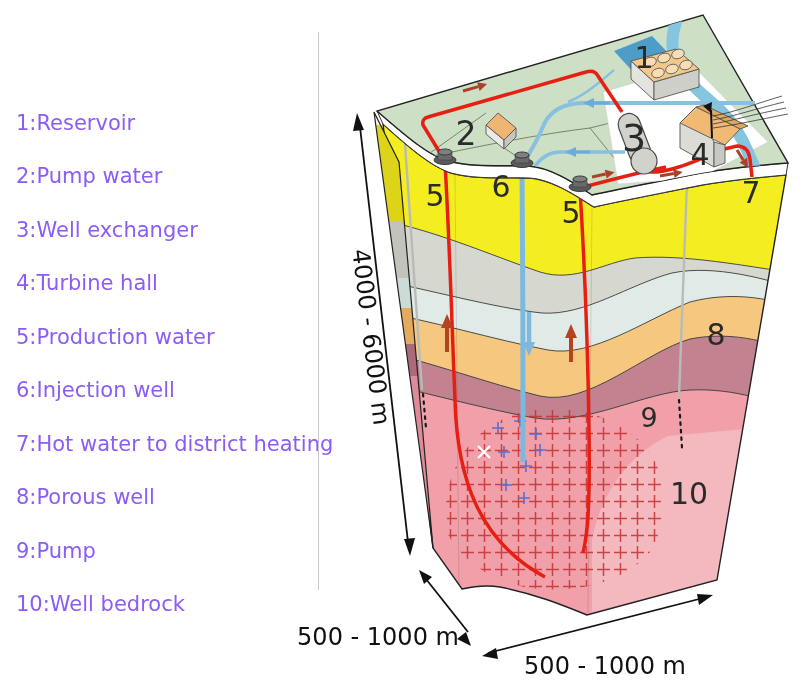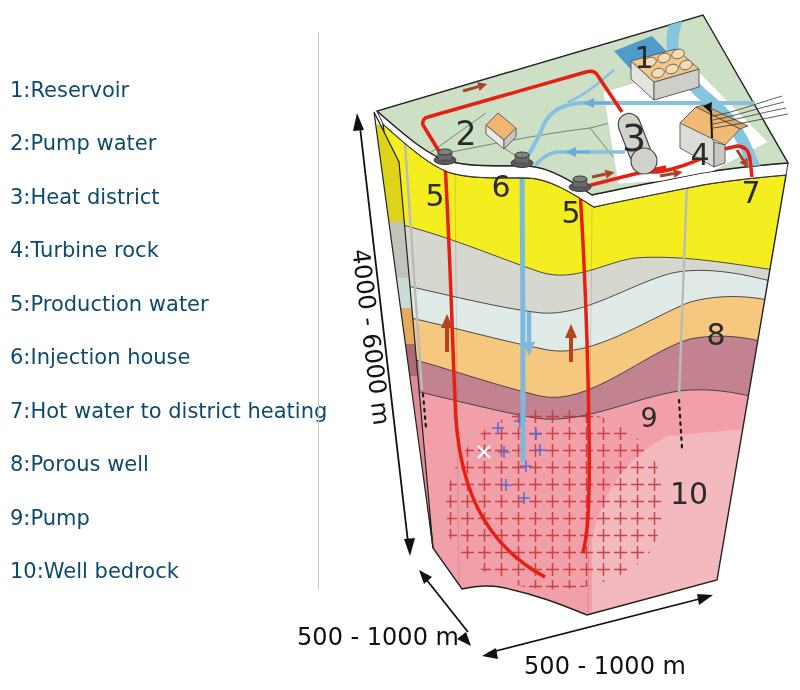--- a/index.html
+++ b/index.html
@@ -1,36 +1,36 @@
 <!DOCTYPE html>
 <html><head>
 <meta charset="utf-8">
 <style>
   html,body{margin:0;padding:0;background:#ffffff;}
   .stage{position:relative;width:800px;height:690px;background:#fff;overflow:hidden;
          font-family:"DejaVu Sans","Liberation Sans",sans-serif;}
-  .legend-item{position:absolute;left:10px;font-size:21px;color:#0c4a6e;white-space:nowrap;line-height:1;}
+  .legend-item{position:absolute;left:16px;font-size:21px;color:#8b5cf6;white-space:nowrap;line-height:1;margin-top:33px;}
   .divider{position:absolute;left:318px;top:32px;width:1px;height:558px;background:#c9c9c9;}
   svg{position:absolute;left:0;top:0;}
   text{font-family:"DejaVu Sans","Liberation Sans",sans-serif;fill:#222;}
   .lbl{fill:#2a2a2a;}
   .dim{fill:#111;}
 </style>
 </head>
 <body>
 
 <div class="stage">
 
   <div>
     <div class="legend-item" style="top:80px">1:Reservoir</div>
     <div class="legend-item" style="top:133px">2:Pump water</div>
-    <div class="legend-item" style="top:187px">3:Heat district</div>
-    <div class="legend-item" style="top:240px">4:Turbine rock</div>
+    <div class="legend-item" style="top:187px">3:Well exchanger</div>
+    <div class="legend-item" style="top:240px">4:Turbine hall</div>
     <div class="legend-item" style="top:294px">5:Production water</div>
-    <div class="legend-item" style="top:347px">6:Injection house</div>
+    <div class="legend-item" style="top:347px">6:Injection well</div>
     <div class="legend-item" style="top:401px">7:Hot water to district heating</div>
     <div class="legend-item" style="top:454px">8:Porous well</div>
     <div class="legend-item" style="top:508px">9:Pump</div>
     <div class="legend-item" style="top:561px">10:Well bedrock</div>
   </div>
   <div class="divider"></div>
 
   <svg width="800" height="690" viewBox="0 0 800 690">
     <defs>
       <clipPath id="frontClip">

